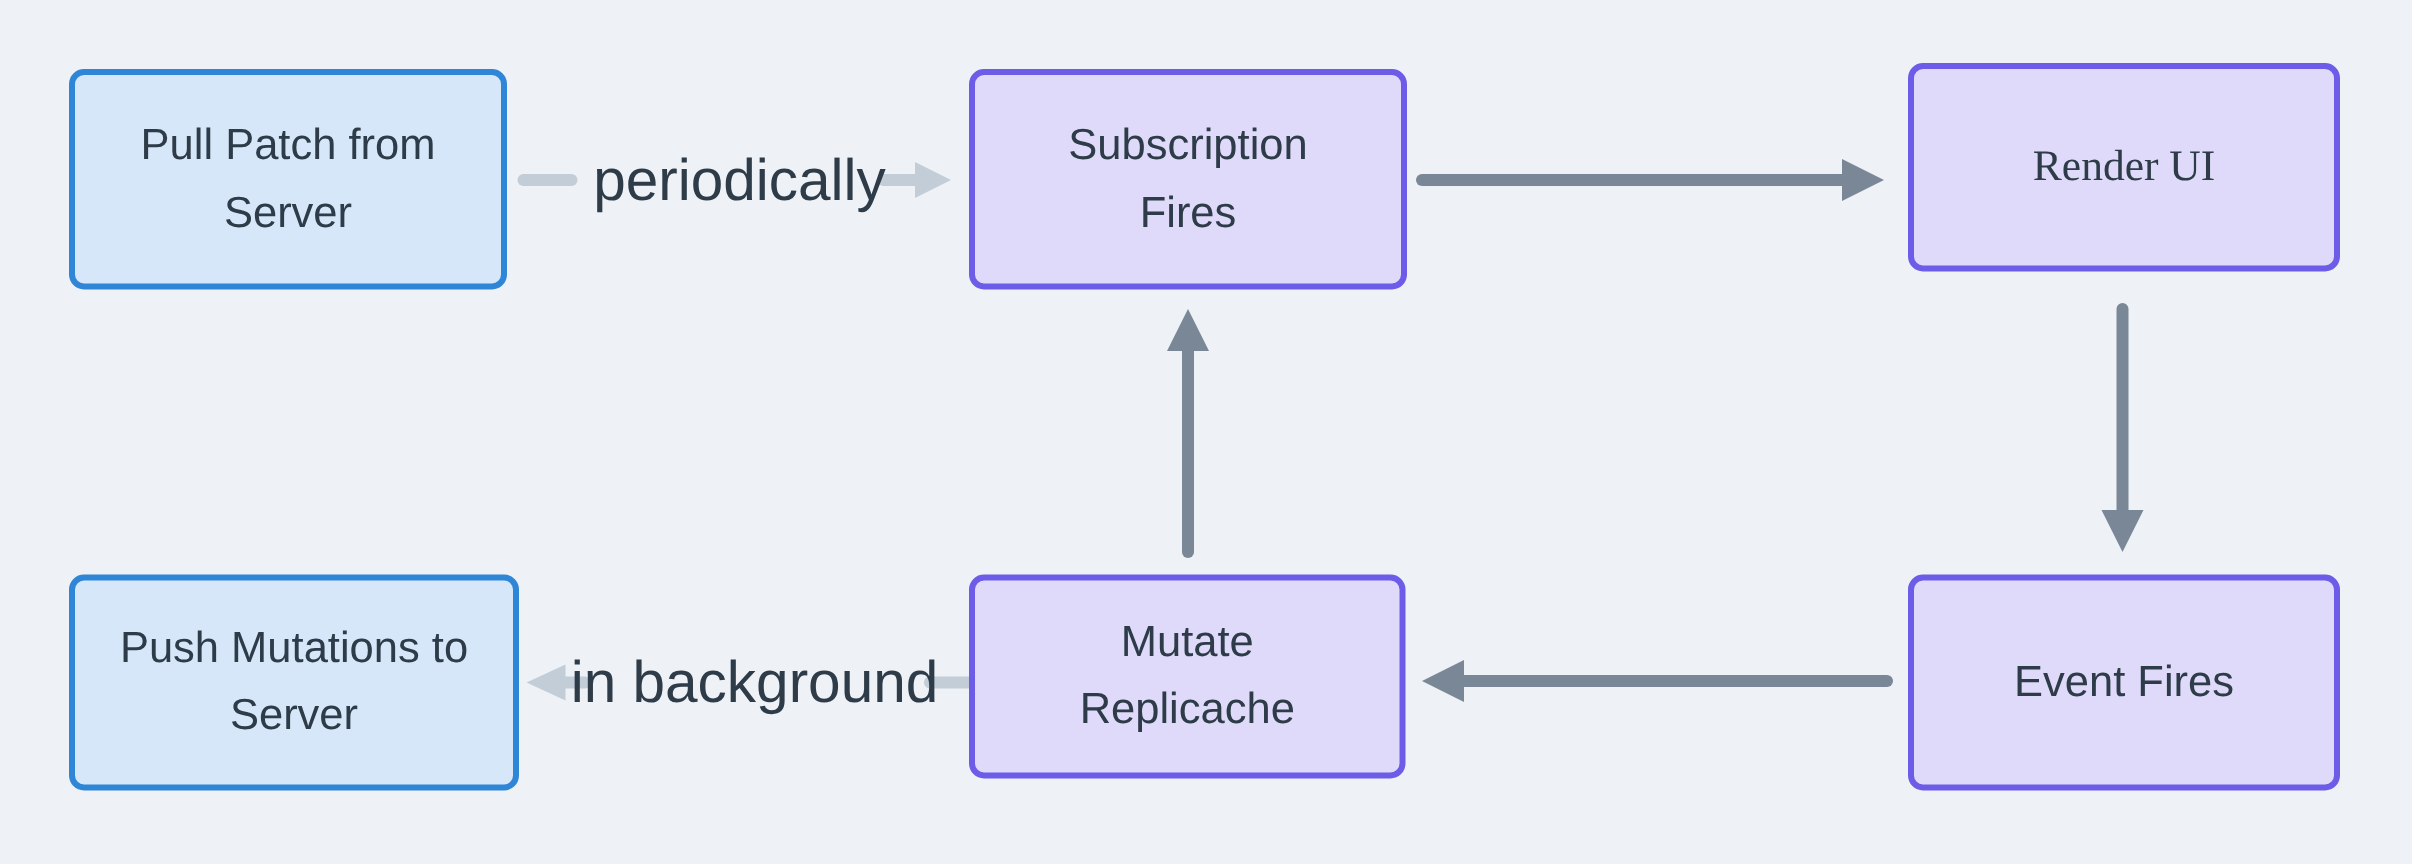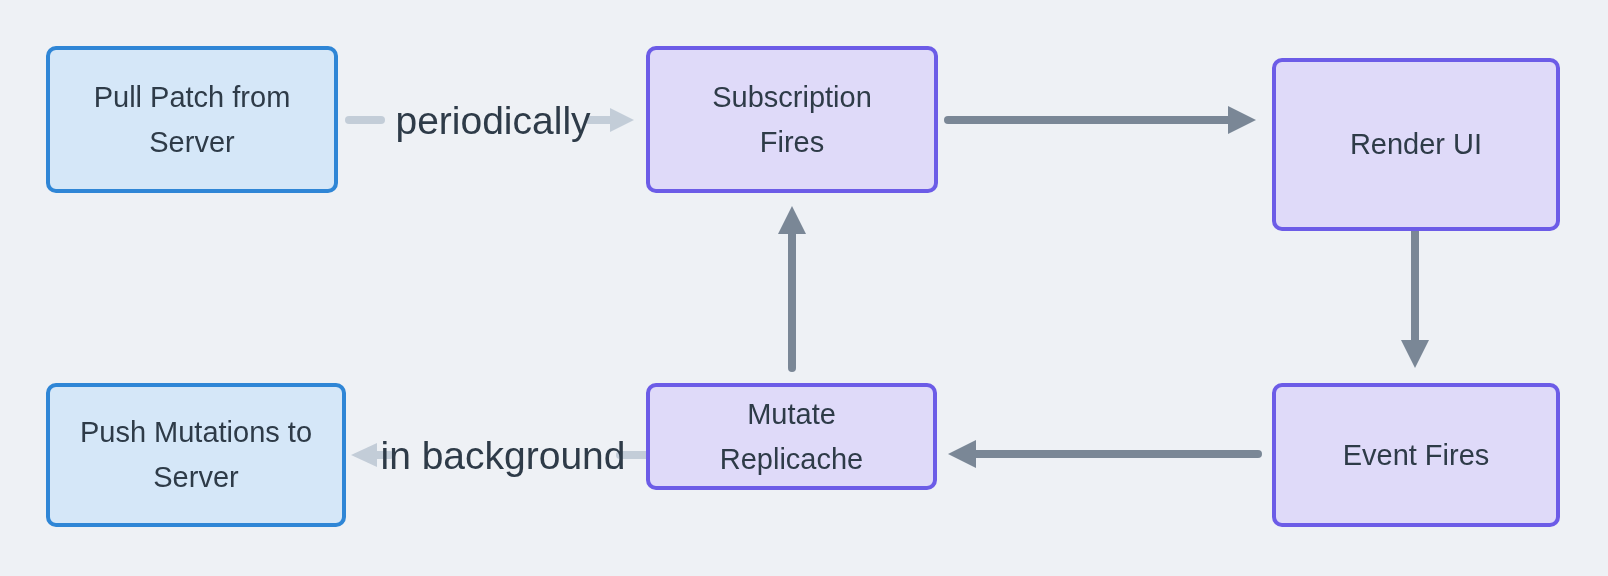--- a/index.html
+++ b/index.html
@@ -40,23 +40,23 @@
   .node.blue {
     border-color: var(--node-blue-border, #2f86d6);
     background: var(--node-blue-fill, #d5e7f8);
   }
   .node.purple {
     border-color: var(--node-purple-border, #6c5ce7);
     background: var(--node-purple-fill, #dfdaf9);
   }
   #node-pull   { left: 46px;   top: 46px;  width: 292px; height: 147px; }
   #node-sub    { left: 646px;  top: 46px;  width: 292px; height: 147px; }
-  #node-render { left: 1272px; top: 58px;  width: 288px; height: 173px; }
+  #node-render { left: 1272px; top: 42px;  width: 288px; height: 139px; font-family: Liberation Serif, serif; }
   #node-push   { left: 46px;   top: 383px; width: 300px; height: 144px; }
-  #node-mutate { left: 646px;  top: 383px; width: 291px; height: 107px; }
+  #node-mutate { left: 646px;  top: 383px; width: 291px; height: 136px; }
   #node-event  { left: 1272px; top: 383px; width: 288px; height: 144px; }
 
   svg.arrows {
     position: absolute;
     left: 0; top: 0;
     width: 1608px; height: 576px;
     pointer-events: none;
   }
   .stroke-dark  { stroke: var(--arrow-dark, #7a8796); stroke-width: 8; stroke-linecap: round; fill: none; }
   .fill-dark    { fill: var(--arrow-dark, #7a8796); }

